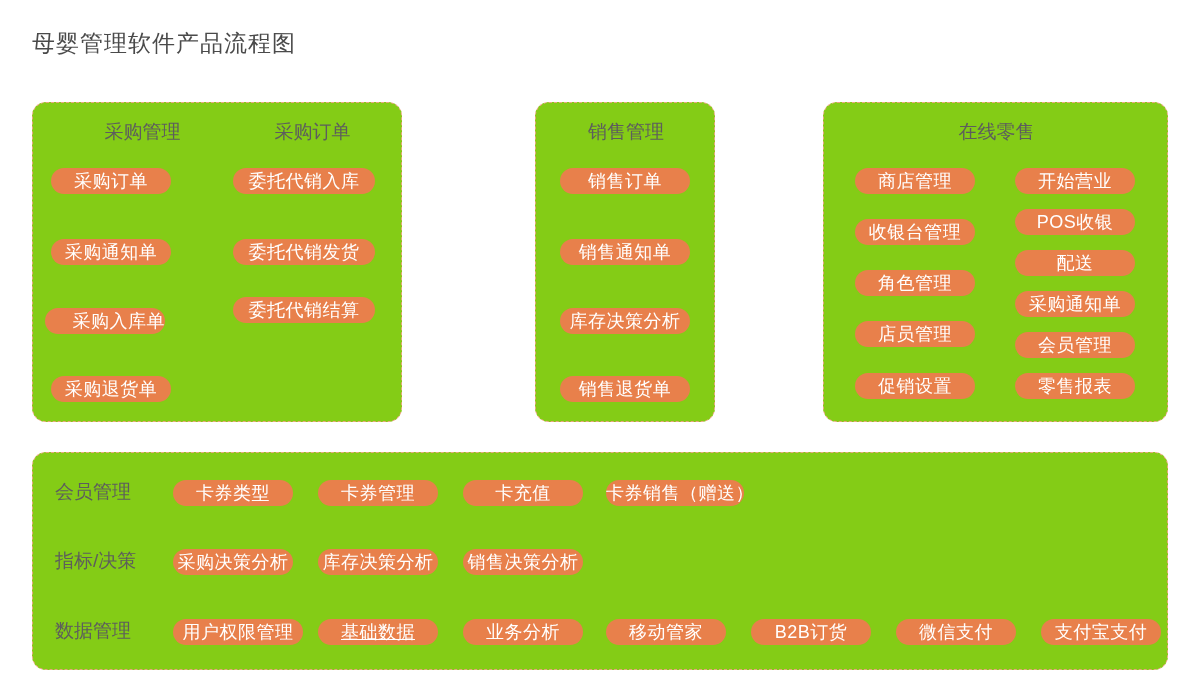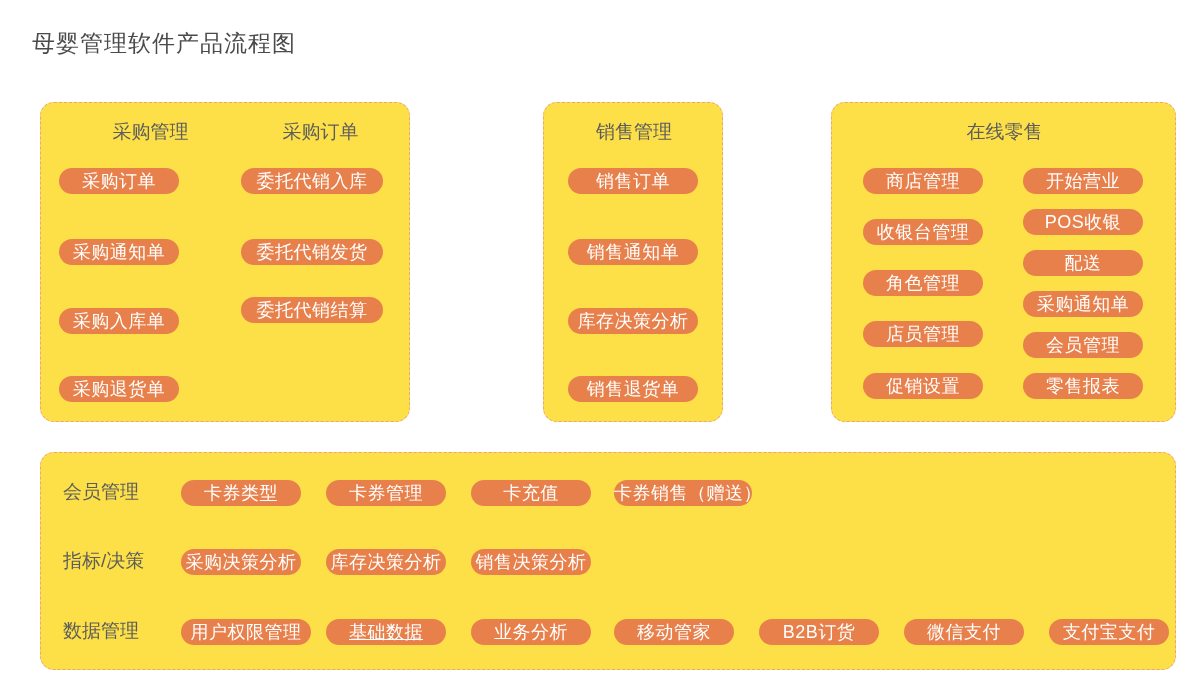--- a/index.html
+++ b/index.html
@@ -26,23 +26,22 @@
     font-size: 23px;
     color: #4a4a4a;
     letter-spacing: 1px;
     font-weight: 400;
     white-space: nowrap;
   }
   .panel {
     position: absolute;
     border: 1px dashed #e9a57e;
     border-radius: 14px;
-    background: #fde047;
+    background: #84cc16;
     box-sizing: border-box;
-    margin-left: 8px;
   }
   .panel-col-title {
     position: absolute;
     font-size: 19px;
     color: #5d5d5d;
     white-space: nowrap;
     text-align: center;
     font-weight: 400;
   }
   .pill {
@@ -72,21 +71,21 @@
 <div id="canvas">
 
   <div class="page-title">母婴管理软件产品流程图</div>
 
   <div class="panel" style="left:32px; top:102px; width:370px; height:320px;">
     <div class="panel-col-title" style="left:22px; top:16px; width:175px;">采购管理</div>
     <div class="panel-col-title" style="left:192px; top:16px; width:175px;">采购订单</div>
 
     <div class="pill" style="left:18px; top:65px; width:120px;">采购订单</div>
     <div class="pill" style="left:18px; top:136px; width:120px;">采购通知单</div>
-    <div class="pill" style="left:18px; top:205px; width:120px;">采购入库单</div>
+    <div class="pill" style="left:12px; top:205px; width:120px;text-align:right;">采购入库单</div>
     <div class="pill" style="left:18px; top:273px; width:120px;">采购退货单</div>
 
     <div class="pill" style="left:200px; top:65px; width:142px;">委托代销入库</div>
     <div class="pill" style="left:200px; top:136px; width:142px;">委托代销发货</div>
     <div class="pill" style="left:200px; top:194px; width:142px;">委托代销结算</div>
   </div>
 
   <div class="panel" style="left:535px; top:102px; width:180px; height:320px;">
     <div class="panel-col-title" style="left:0px; top:16px; width:180px;">销售管理</div>
 

